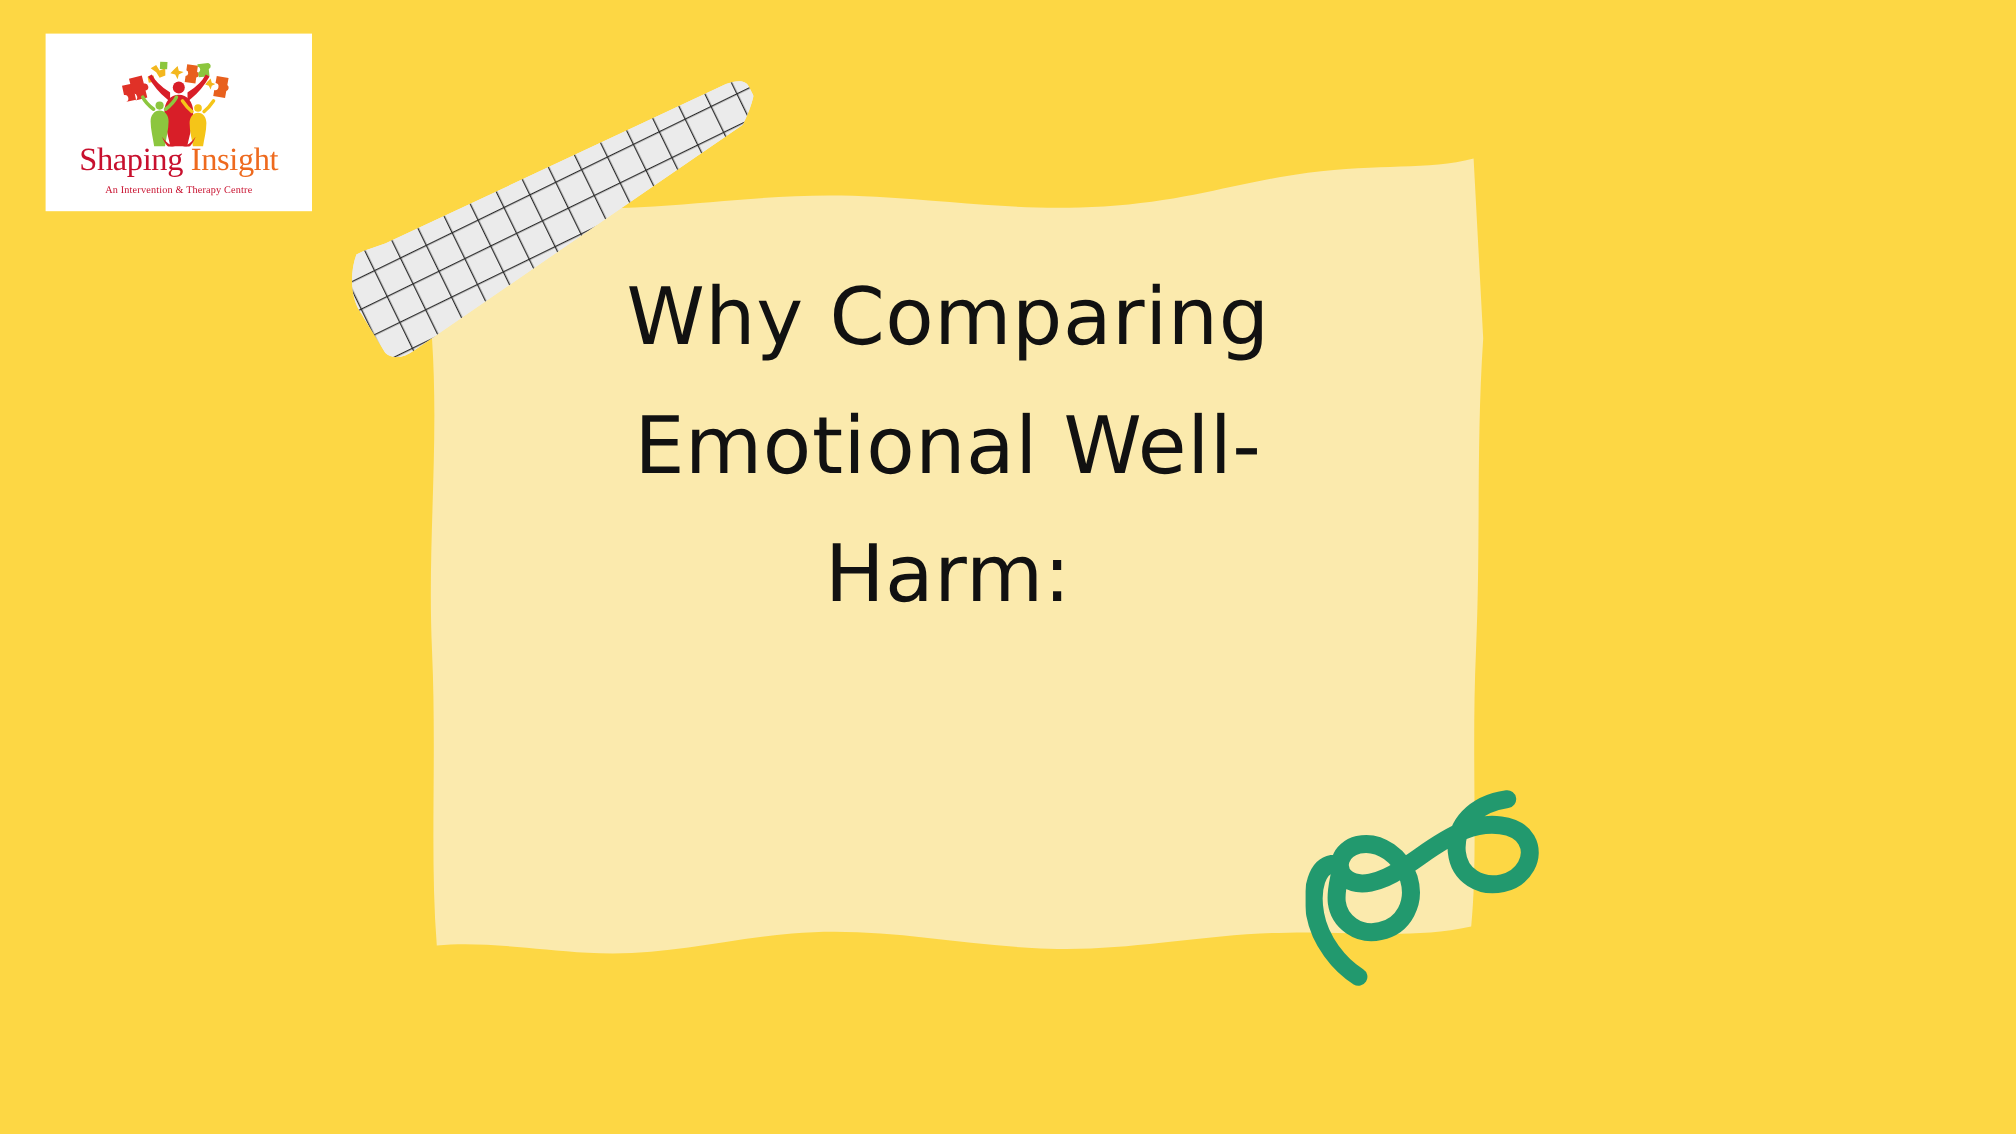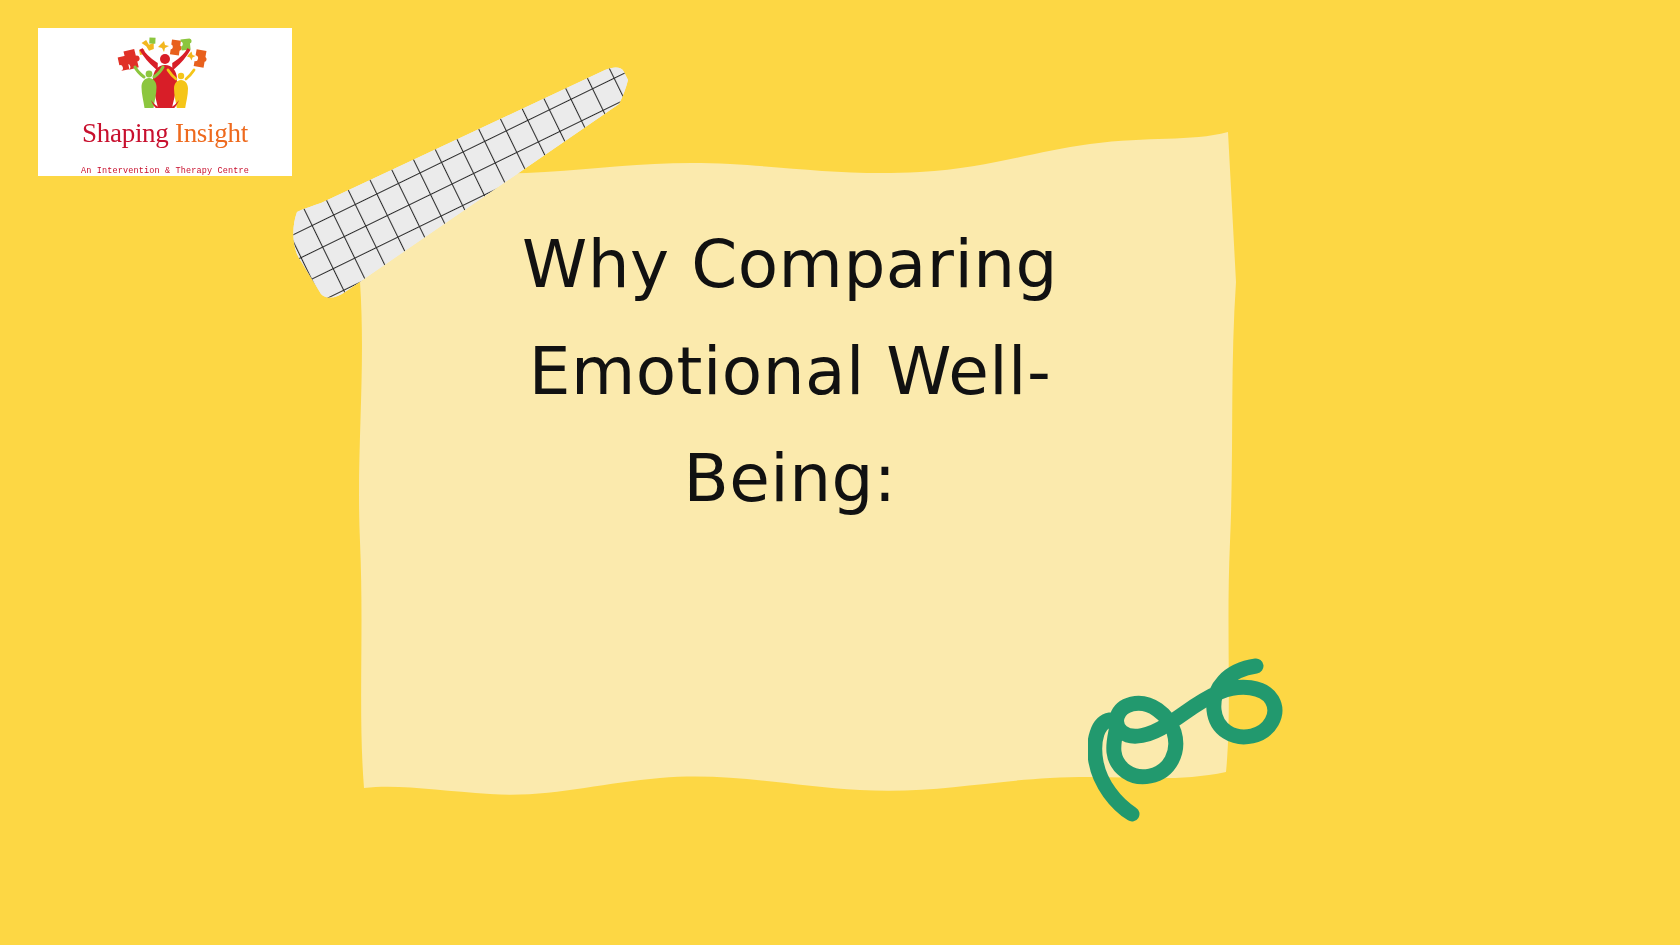--- a/index.html
+++ b/index.html
@@ -19,47 +19,47 @@
     height: 945px;
     background: #FDD744;
     overflow: hidden;
   }
 
   
   #logo-card {
     position: absolute;
     left: 38px;
     top: 28px;
-    width: 254px;
+    width: 222px;
     height: 148px;
     background: #FFFFFF;
     display: flex;
     flex-direction: column;
     align-items: center;
-    justify-content: space-between;
+    justify-content: center;
     padding-top: 6px;
     box-sizing: border-box;
   }
   #logo-mark {
     width: 112px;
     height: 74px;
     display: block;
   }
   #logo-wordmark {
     font-family: "Liberation Serif", "DejaVu Serif", serif;
     font-size: 27px;
     line-height: 1;
     letter-spacing: -0.3px;
     margin-top: -2px;
     white-space: nowrap;
   }
   #logo-word-shaping { color: #C8102E; }
   #logo-word-insight { color: #EE6A1E; }
   #logo-tagline {
-    font-family: Liberation Mono, monospace;
+    font-family: Liberation Serif, serif;
     font-size: 8.5px;
     color: #C8102E;
     margin-top: 6px;
     letter-spacing: 0.15px;
     white-space: nowrap;
   }
 
   
   #note-wrap {
     position: absolute;
@@ -205,21 +205,21 @@
         <g transform="rotate(-26 172 120)">
           <rect x="-200" y="-200" width="800" height="720" fill="url(#gridPat)"></rect>
         </g>
       </g>
     </svg>
   </div>
 
   <div id="title-block">
     <span class="tline">Why Comparing</span>
     <span class="tline">Emotional Well-</span>
-    <span class="tline">Being:</span>
+    <span class="tline">Harm:</span>
   </div>
 
   <div id="squiggle">
     <svg viewBox="0 0 200 200">
       <path d="M168 18
                C 140 22, 124 40, 126 62
                C 128 82, 146 92, 164 88
                C 182 84, 192 66, 184 52
                C 176 38, 152 36, 132 44
                C 112 52, 96 66, 80 76

